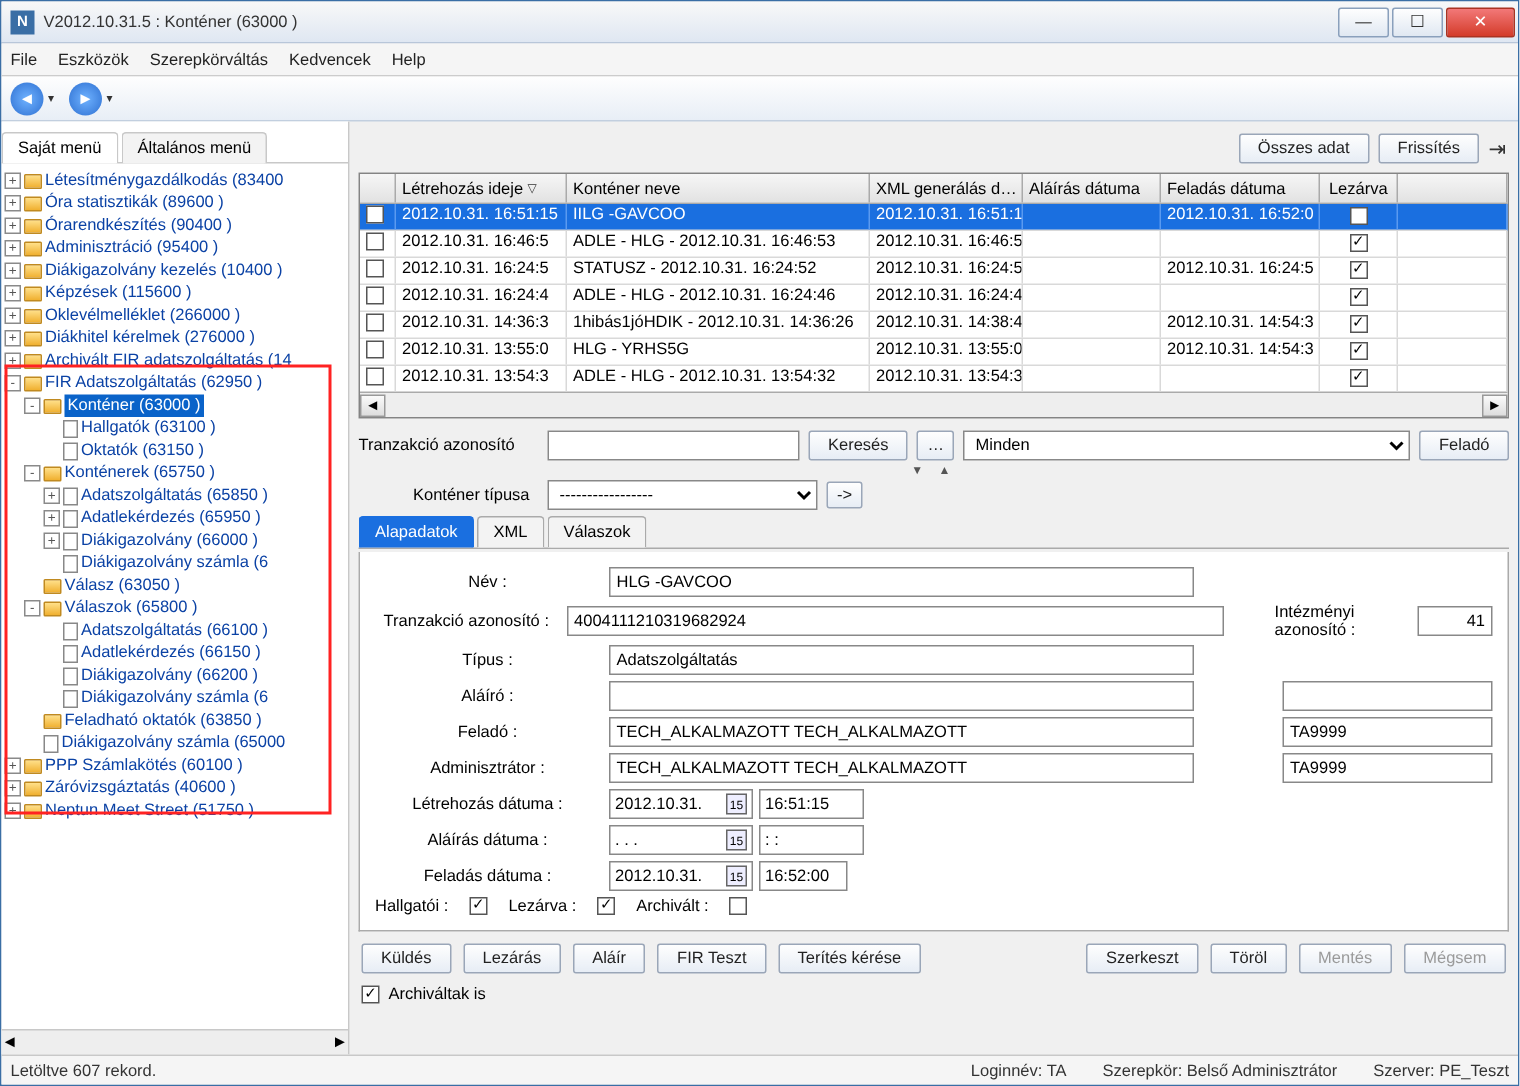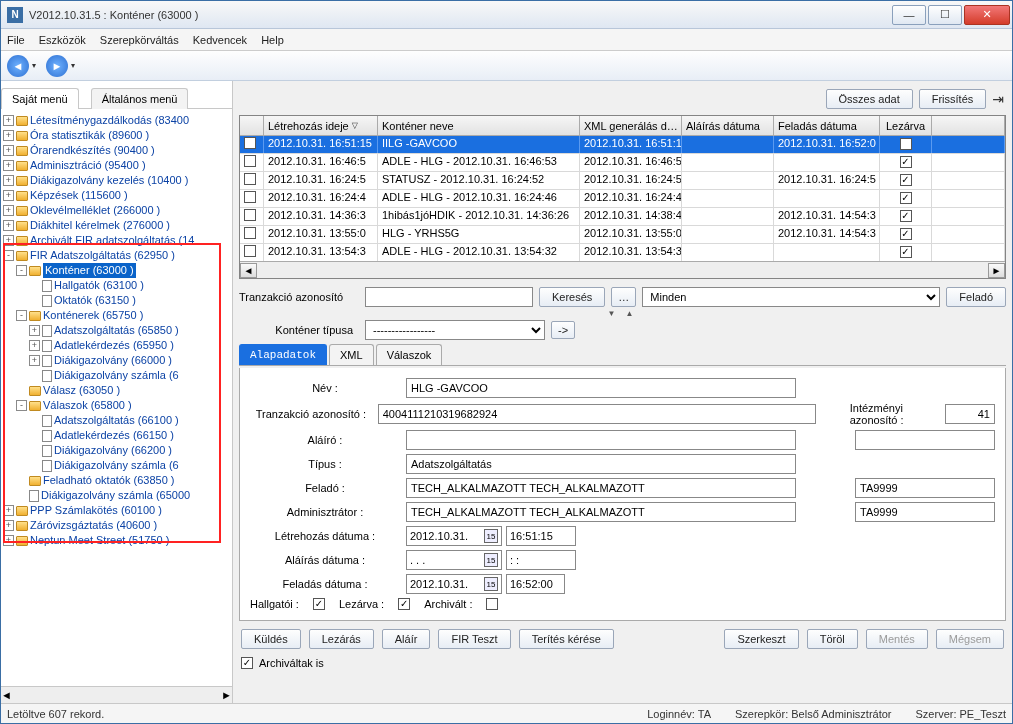--- a/index.html
+++ b/index.html
@@ -16,21 +16,21 @@
   .nav-btn { width:22px;height:22px;border-radius:50%; background:radial-gradient(#6fb2ff,#2d6fd1); display:flex;align-items:center;justify-content:center;color:#fff;font-size:11px;}
   .nav-arrow { font-size:8px; color:#333; margin-left:-1px; margin-right:6px;}
   .body { flex:1; display:flex; min-height:0; }
   .left { width:232px; border-right:1px solid #c8c8c8; display:flex; flex-direction:column; background:#fff;}
   .logo { padding:8px 8px 4px 8px; }
   .logo .brand { color:#2f71c7; font-weight:bold; font-size:22px; letter-spacing:2px; display:flex;align-items:center;gap:4px;}
   .logo .brand .sq{width:18px;height:18px;border:2px solid #2f71c7;display:inline-block;margin-right:2px;position:relative;}
   .logo .brand .sq:before{content:"";position:absolute;inset:3px;background:#2f71c7;}
   .logo .sub { color:#888; font-size:11px; margin-top:2px;}
   .tabs-left { display:flex; border-bottom:1px solid #c8c8c8; margin-top:6px;}
-  .tab-left { padding:4px 10px; border:1px solid #c8c8c8; border-bottom:none; background:#f3f3f3; margin-right:12px; border-radius:3px 3px 0 0; position:relative; top:1px;}
+  .tab-left { padding:4px 10px; border:1px solid #c8c8c8; border-bottom:none; background:#f3f3f3; margin-right:2px; border-radius:3px 3px 0 0; position:relative; top:1px;}
   .tab-left.active { background:#fff; }
   .tree { flex:1; overflow:auto; padding:4px 2px; font-size:11px; line-height:15px; color:#0b42a5; position:relative;}
   .tree .row { white-space:nowrap; display:flex; align-items:center; gap:2px;}
   .tree .ex { width:11px;height:11px;border:1px solid #8a8a8a; display:inline-flex;align-items:center;justify-content:center;font-size:9px;color:#555;background:#fff;line-height:9px;}
   .tree .sp { display:inline-block; width:11px;}
   .tree .folder{width:12px;height:10px;background:linear-gradient(#ffe08a,#f0b030);border:1px solid #c08a20;display:inline-block;border-radius:1px;}
   .tree .page{width:10px;height:12px;background:#fff;border:1px solid #888;display:inline-block;position:relative;}
   .tree .sel { background:#0a63c9; color:#fff; padding:0 2px; }
   .tree .imark{position:absolute; border:2px solid #f22; pointer-events:none;}
   .right { flex:1; display:flex; flex-direction:column; min-width:0; padding:4px 6px 0 6px; gap:2px;}
@@ -46,21 +46,21 @@
   .gc{border-right:1px solid #d9d9d9; padding:1px 4px; overflow:hidden; white-space:nowrap;}
   .gr.sel{background:#1a6fe0;color:#fff;}
   .gr.sel .gc{border-right-color:#5a9af0;}
   .grid-scroll{height:17px;border-top:1px solid #aaa;background:#eee;position:relative;display:flex;align-items:center;}
   .grid-scroll .ar{width:17px;height:15px;border:1px solid #999;background:linear-gradient(#fafafa,#ddd);display:flex;align-items:center;justify-content:center;font-size:10px;}
   .row-flex{display:flex;align-items:center;gap:6px;}
   input[type=text],select{border:1px solid #888;background:#fff;height:20px;padding:0 3px;font-size:11px;}
   .sep-dots{text-align:center;color:#555;letter-spacing:4px;font-size:8px;}
   .detail-tabs{display:flex;border-bottom:1px solid #aaa;margin-top:2px;}
   .dtab{padding:4px 10px;border:1px solid #aaa;border-bottom:none;background:#f3f3f3;margin-right:2px;border-radius:3px 3px 0 0;}
-  .dtab.active{background:#1a6fe0;color:#fff;border-color:#1a6fe0;font-family:Liberation Mono, monospace;}
+  .dtab.active{background:#1a6fe0;color:#fff;border-color:#1a6fe0;}
   .detail{border:1px solid #aaa;border-top:none;padding:10px 10px 6px 10px;background:#fff;}
   .frow{display:flex;align-items:center;margin-bottom:4px;gap:6px;}
   .flabel{width:150px;text-align:center;}
   .fval{border:1px solid #888;height:20px;padding:2px 4px;background:#fff;flex:0 0 auto;display:flex;align-items:center;}
   .datebox{display:flex;gap:4px;}
   .datebox .d{border:1px solid #888;width:96px;height:20px;display:flex;align-items:center;justify-content:space-between;padding:0 3px;background:#fff;}
   .cal{width:14px;height:14px;border:1px solid #666;display:inline-flex;align-items:center;justify-content:center;font-size:8px;background:#eef;}
   .btnbar{display:flex;gap:8px;padding:6px 2px;align-items:center;border-top:0;}
   .status{height:20px;border-top:1px solid #c8c8c8;background:#f5f5f5;display:flex;align-items:center;padding:0 6px;gap:24px;color:#333;}
   .scroll-h{height:17px;border-top:1px solid #c8c8c8;background:#eee;display:flex;align-items:center;}
@@ -410,27 +410,27 @@
           <span class="flabel">Név :</span>
           <div class="fval" style="width:390px">HLG  -GAVCOO</div>
         </div>
         <div class="frow">
           <span class="flabel">Tranzakció azonosító :</span>
           <div class="fval" style="width:438px">4004111210319682924</div>
           <span style="margin-left:28px">Intézményi azonosító :</span>
           <div class="fval" style="width:50px;justify-content:flex-end;margin-left:auto">41</div>
         </div>
         <div class="frow">
+          <span class="flabel">Típus :</span>
+          <div class="fval" style="width:390px">Adatszolgáltatás</div>
+        </div>
+        <div class="frow">
           <span class="flabel">Aláíró :</span>
           <div class="fval" style="width:390px"></div>
           <div class="fval" style="width:140px;margin-left:auto"></div>
-        </div>
-        <div class="frow">
-          <span class="flabel">Típus :</span>
-          <div class="fval" style="width:390px">Adatszolgáltatás</div>
         </div>
         <div class="frow">
           <span class="flabel">Feladó :</span>
           <div class="fval" style="width:390px">TECH_ALKALMAZOTT TECH_ALKALMAZOTT</div>
           <div class="fval" style="width:140px;margin-left:auto">TA9999</div>
         </div>
         <div class="frow">
           <span class="flabel">Adminisztrátor :</span>
           <div class="fval" style="width:390px">TECH_ALKALMAZOTT TECH_ALKALMAZOTT</div>
           <div class="fval" style="width:140px;margin-left:auto">TA9999</div>

